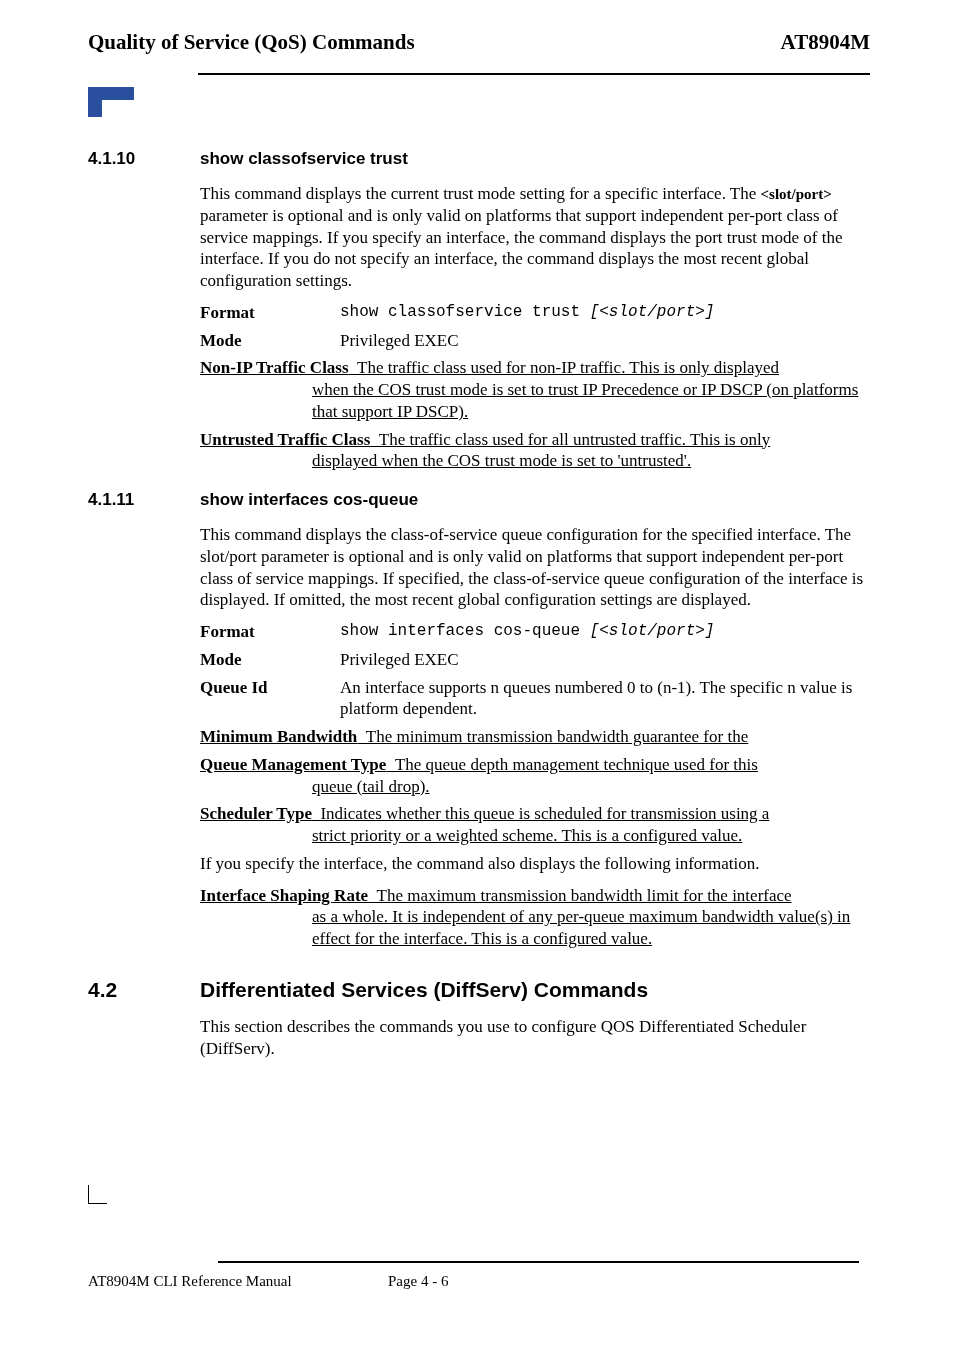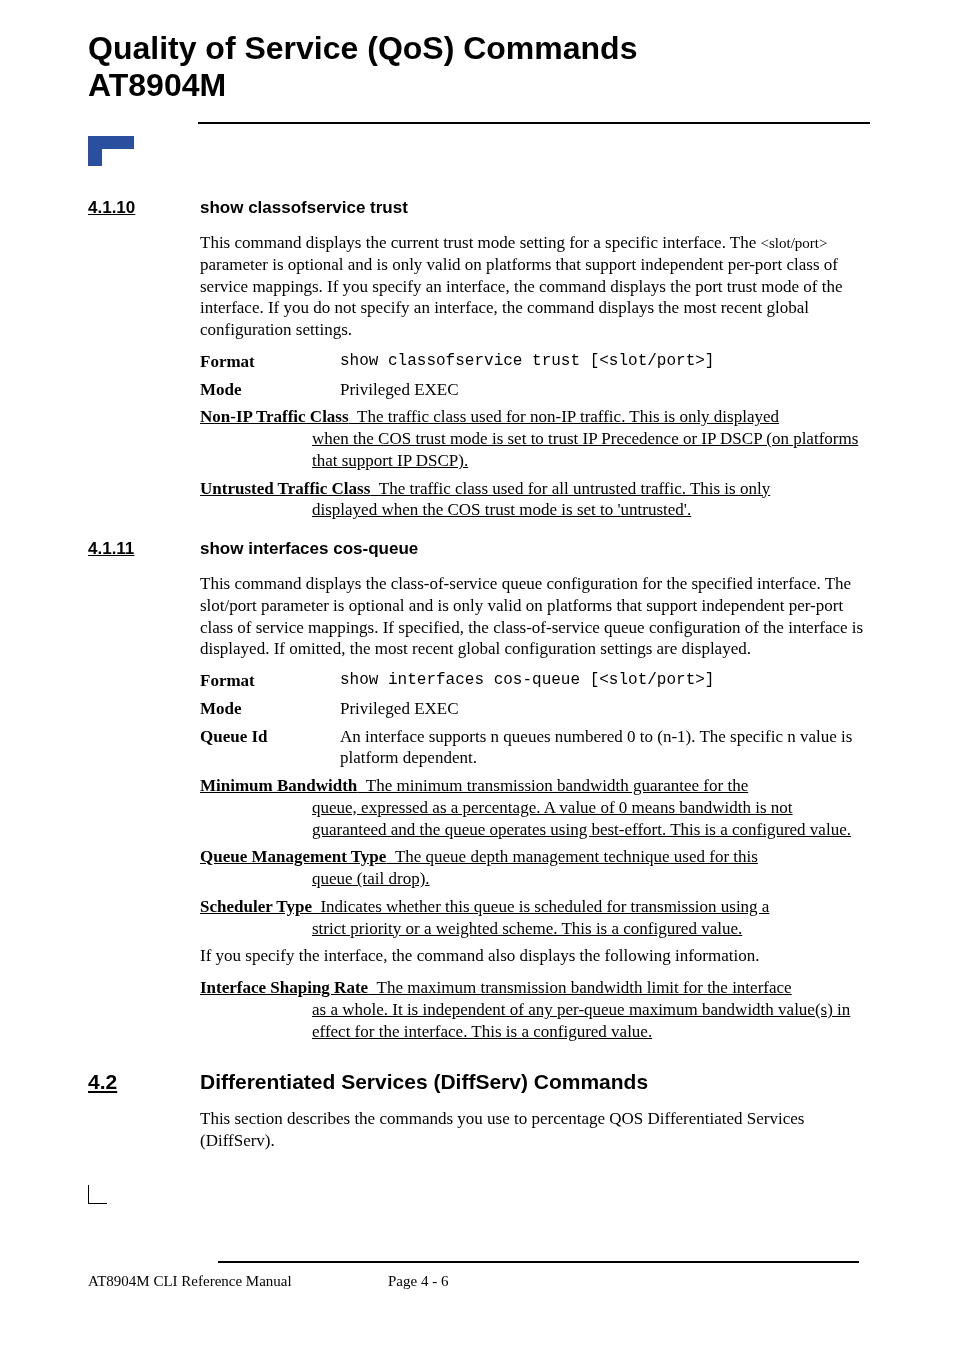--- a/index.html
+++ b/index.html
@@ -19,25 +19,24 @@
     position: relative;
     width: 954px;
     height: 1350px;
     padding: 30px 84px 0 88px;
     box-sizing: border-box;
   }
   .header {
     display: flex;
     justify-content: space-between;
     align-items: baseline;
-    font-family: Liberation Sans, sans-serif;
-    font-weight: bold;
-    font-size: 32px;
+    font-family: Liberation Serif, serif;
+    font-weight: bold;
+    font-size: 21px;
     padding-bottom: 10px;
-    flex-direction: column;
   }
   .header-rule {
     border: none;
     border-top: 2px solid #000;
     margin: 8px 0 0 110px;
   }
   .logo {
     margin-top: 12px;
     margin-left: 0;
   }
@@ -45,21 +44,20 @@
   .section-row {
     display: flex;
     margin-top: 24px;
   }
   .sec-num {
     width: 112px;
     flex: 0 0 112px;
     font-family: Arial, Helvetica, sans-serif;
     font-weight: bold;
     font-size: 17px;
-    text-decoration: underline;
   }
   .sec-num.big { font-size: 21px; }
   .sec-title {
     font-family: Arial, Helvetica, sans-serif;
     font-weight: bold;
     font-size: 17px;
   }
   .sec-title.big { font-size: 21px; }
   .body-col {
     margin-left: 112px;
@@ -77,21 +75,21 @@
     font-weight: bold;
   }
   .defrow .val {
     flex: 1;
   }
   .defrow.tight .val { flex: 1; text-decoration: underline; }
   .mono {
     font-family: "Courier New", Courier, monospace;
     font-size: 16px;
   }
-  .mono .ital { }
+  .mono .ital { font-style: italic; }
   .indent-cont {
     margin-left: 112px;
   }
   .footer {
     position: absolute;
     left: 88px;
     right: 95px;
     bottom: 60px;
   }
   .footer-rule {
@@ -107,21 +105,21 @@
   .footer-mid { }
   .crop-tl {
     position: absolute;
     left: 88px;
     top: 1185px;
     width: 18px;
     height: 18px;
     border-left: 1.5px solid #000;
     border-bottom: 1.5px solid #000;
   }
-  .slotport-small { font-size: 15px; }
+  .slotport-small { font-size: 15px; font-weight: bold; }
 </style>
 </head>
 <body>
 
 <div class="page">
 
   <div class="header">
     <span>Quality of Service (QoS) Commands</span>
     <span>AT8904M</span>
   </div>
@@ -185,21 +183,20 @@
       <div class="val">Privileged EXEC</div>
     </div>
 
     <div class="defrow">
       <div class="term">Queue Id</div>
       <div class="val">An interface supports n queues numbered 0 to (n-1). The specific n value is platform dependent.</div>
     </div>
 
     <div class="defrow tight">
       <div class="val"><b>Minimum Bandwidth</b><span>&nbsp;&nbsp;The minimum transmission bandwidth guarantee for the </span>
-        <div class="indent-cont">queue, expressed as a percentage. A value of 0 means bandwidth is not guaranteed and the queue operates using best-effort. This is a configured value.</div>
       </div>
     </div>
 
     <div class="defrow tight">
       <div class="val"><b>Queue Management Type</b><span>&nbsp;&nbsp;The queue depth management technique used for this </span>
         <div class="indent-cont">queue (tail drop).</div>
       </div>
     </div>
 
     <div class="defrow tight">
@@ -217,21 +214,21 @@
       </div>
     </div>
   </div>
 
   <div class="section-row" style="margin-top:28px">
     <div class="sec-num big">4.2</div>
     <div class="sec-title big">Differentiated Services (DiffServ) Commands</div>
   </div>
 
   <div class="body-col">
-    <p class="para">This section describes the commands you use to percentage QOS Differentiated Services (DiffServ).</p>
+    <p class="para">This section describes the commands you use to configure QOS Differentiated Scheduler (DiffServ).</p>
   </div>
 
   <div class="crop-tl"></div>
 
   <div class="footer">
     <hr class="footer-rule">
     <div class="footer-line">
       <span class="footer-left">AT8904M CLI Reference Manual</span>
       <span class="footer-mid">Page 4 - 6</span>
     </div>

